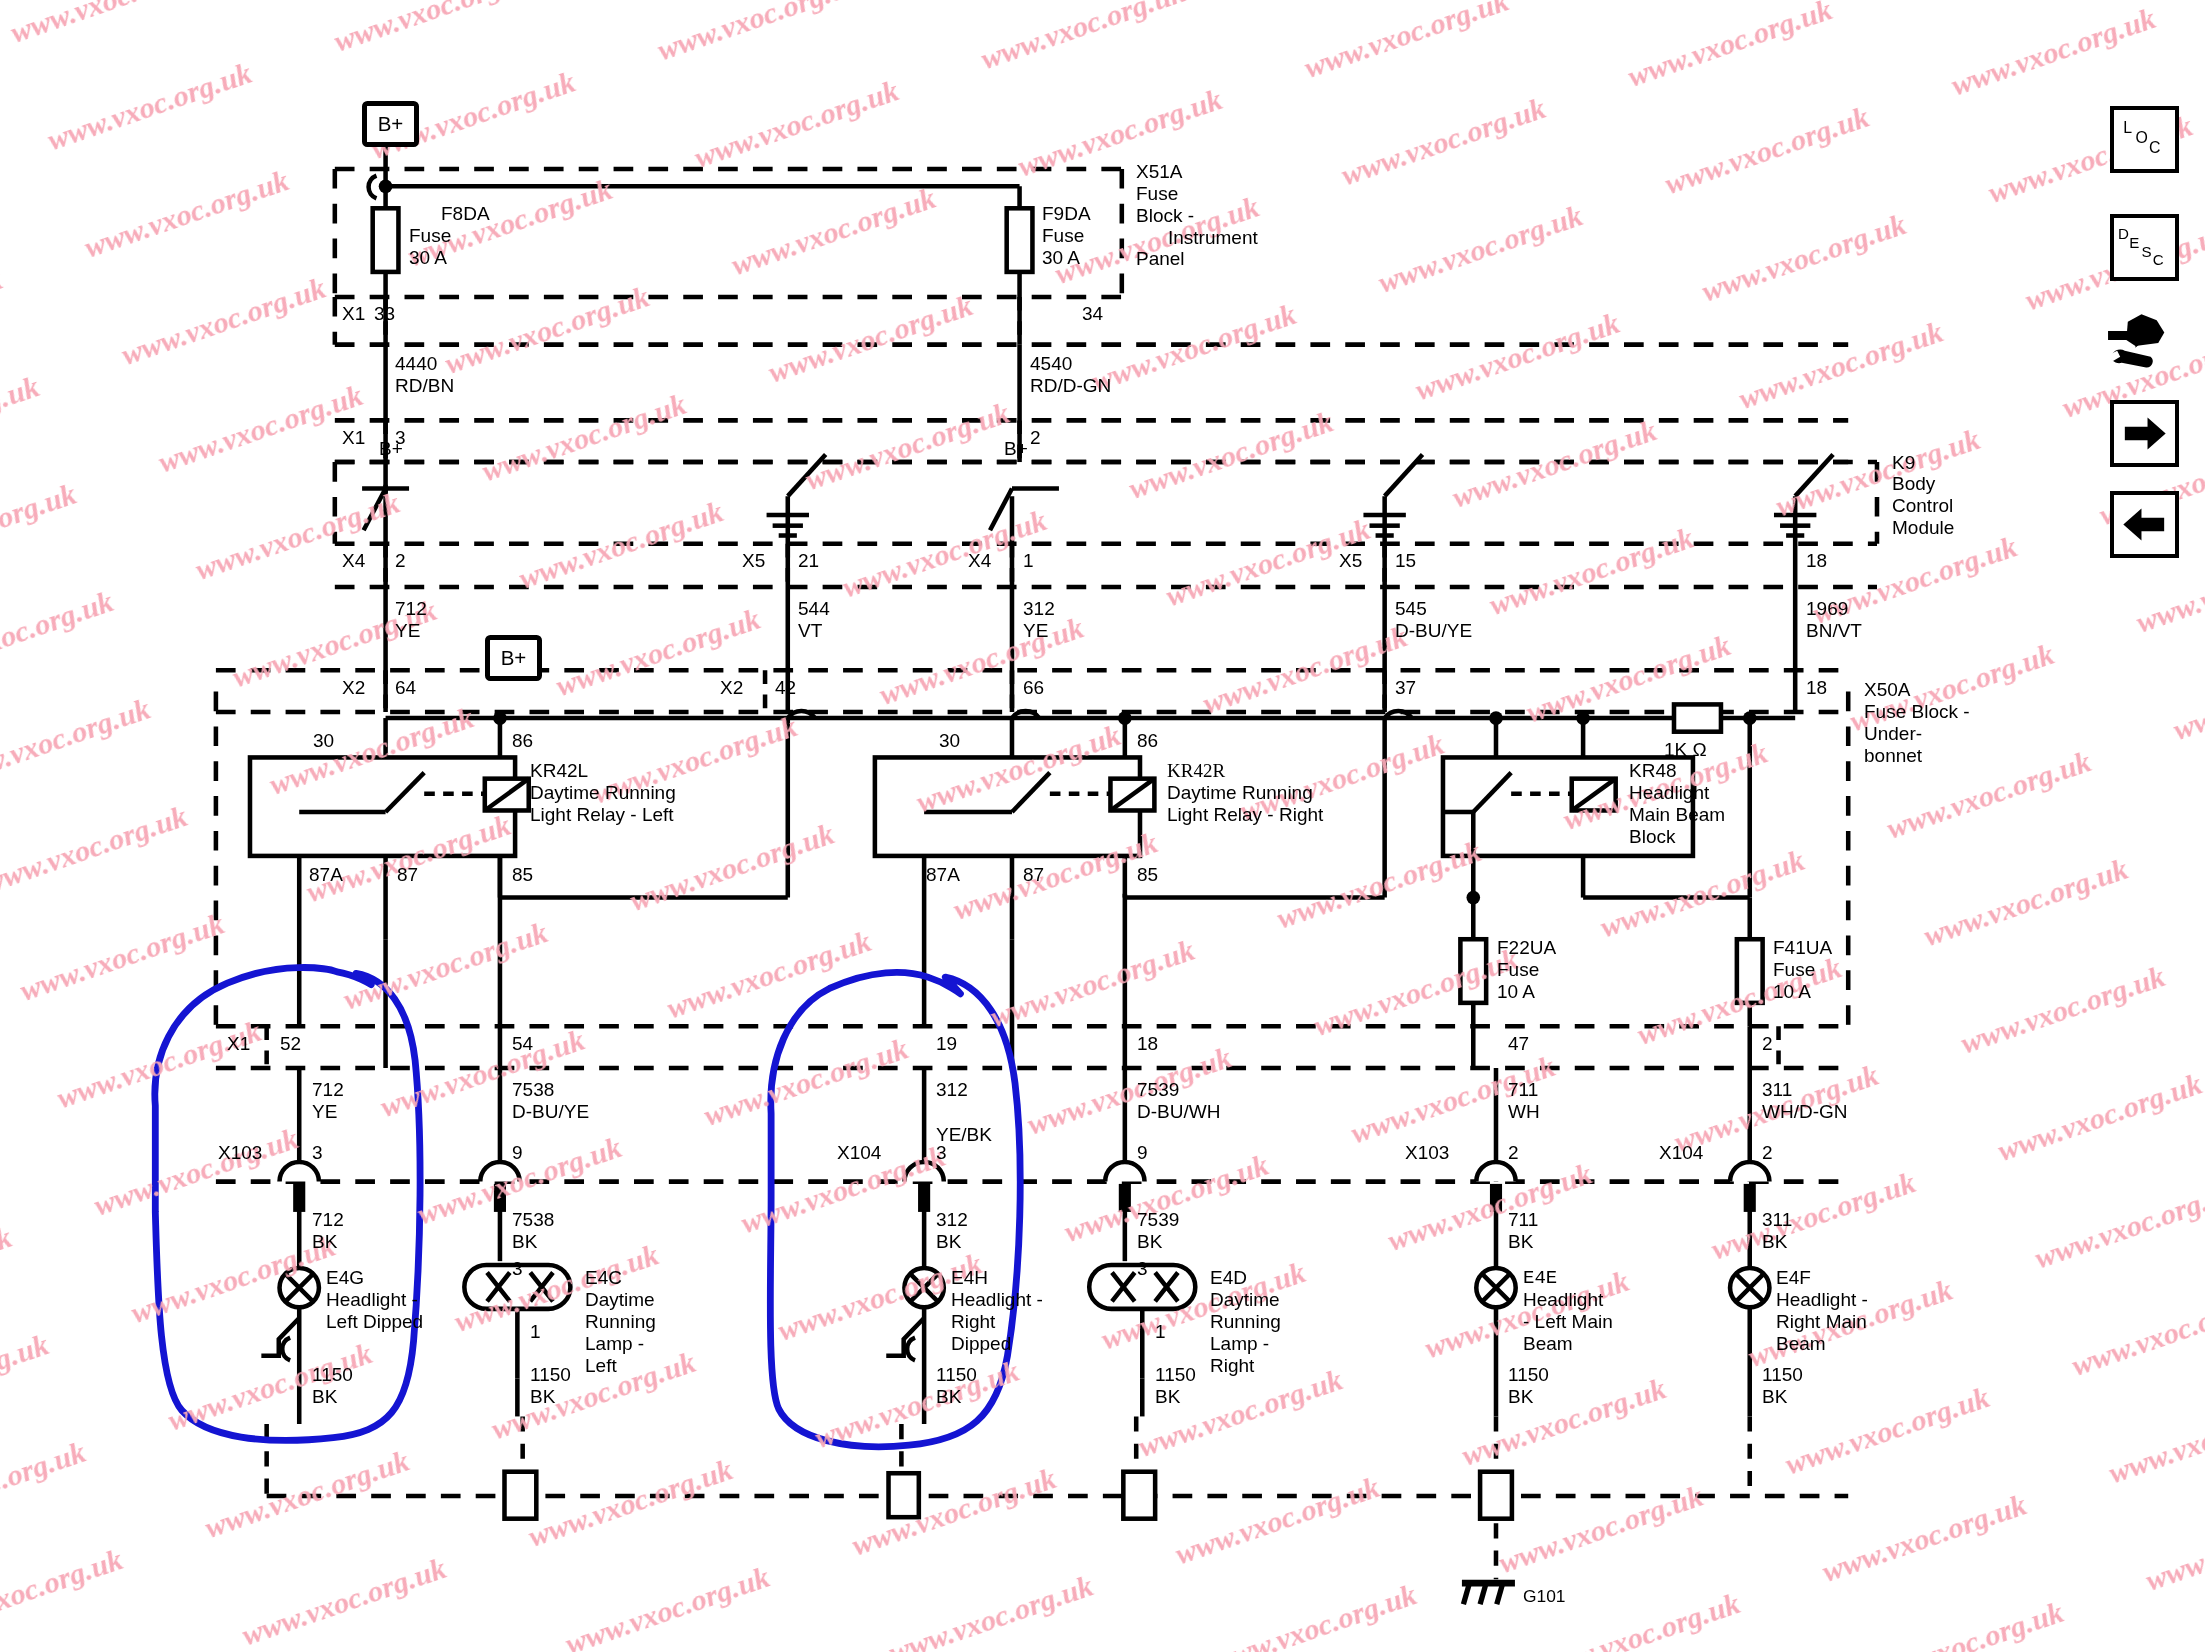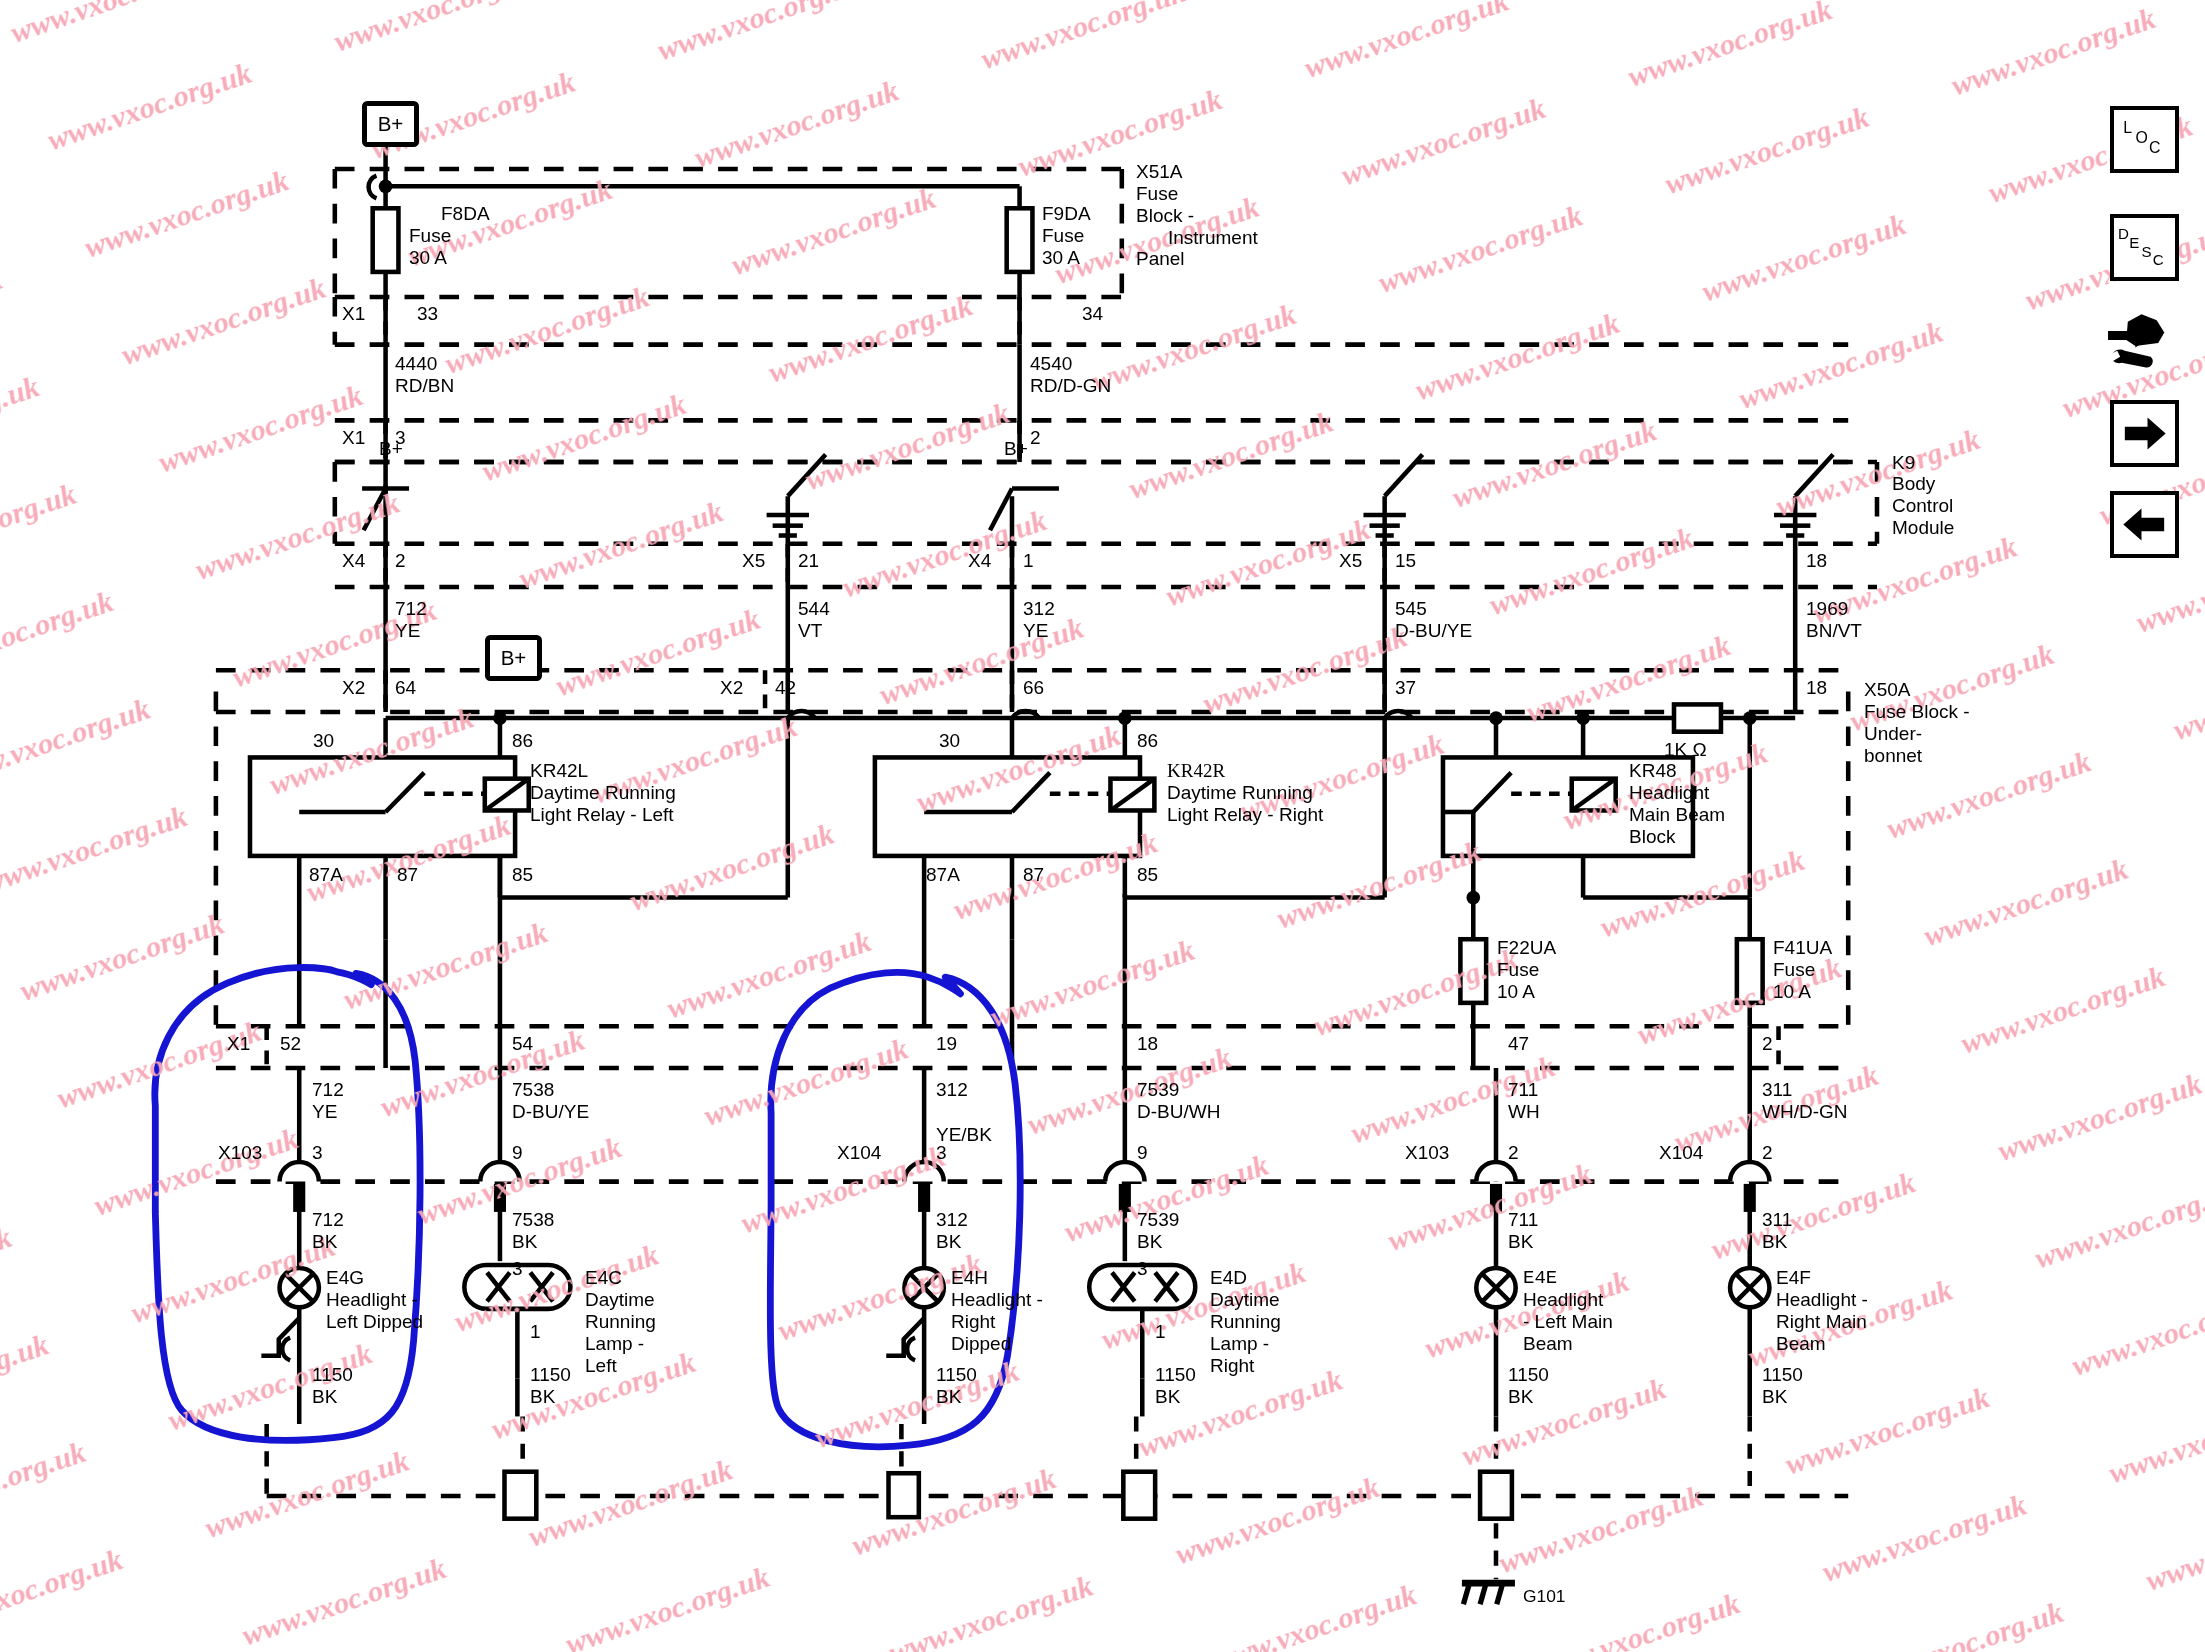--- a/index.html
+++ b/index.html
@@ -310,21 +310,21 @@
   <div class="lbl" style="left:1892px;top:473px;">Body</div>
   <div class="lbl" style="left:1892px;top:495px;">Control</div>
   <div class="lbl" style="left:1892px;top:517px;">Module</div>
 
   <div class="lbl" style="left:1864px;top:679px;">X50A</div>
   <div class="lbl" style="left:1864px;top:701px;">Fuse Block -</div>
   <div class="lbl" style="left:1864px;top:723px;">Under-</div>
   <div class="lbl" style="left:1864px;top:745px;">bonnet</div>
 
   <div class="lbl" style="left:342px;top:303px;">X1</div>
-  <div class="lbl" style="left:417px;top:303px;text-align:center;">33</div>
+  <div class="lbl" style="left:374px;top:303px;text-align:center;">33</div>
   <div class="lbl" style="left:1082px;top:303px;">34</div>
 
   <div class="lbl" style="left:395px;top:353px;">4440</div>
   <div class="lbl" style="left:395px;top:375px;">RD/BN</div>
   <div class="lbl" style="left:1030px;top:353px;">4540</div>
   <div class="lbl" style="left:1030px;top:375px;">RD/D-GN</div>
 
   <div class="lbl" style="left:342px;top:427px;">X1</div>
   <div class="lbl" style="left:395px;top:427px;">3</div>
   <div class="lbl" style="left:1030px;top:427px;">2</div>

